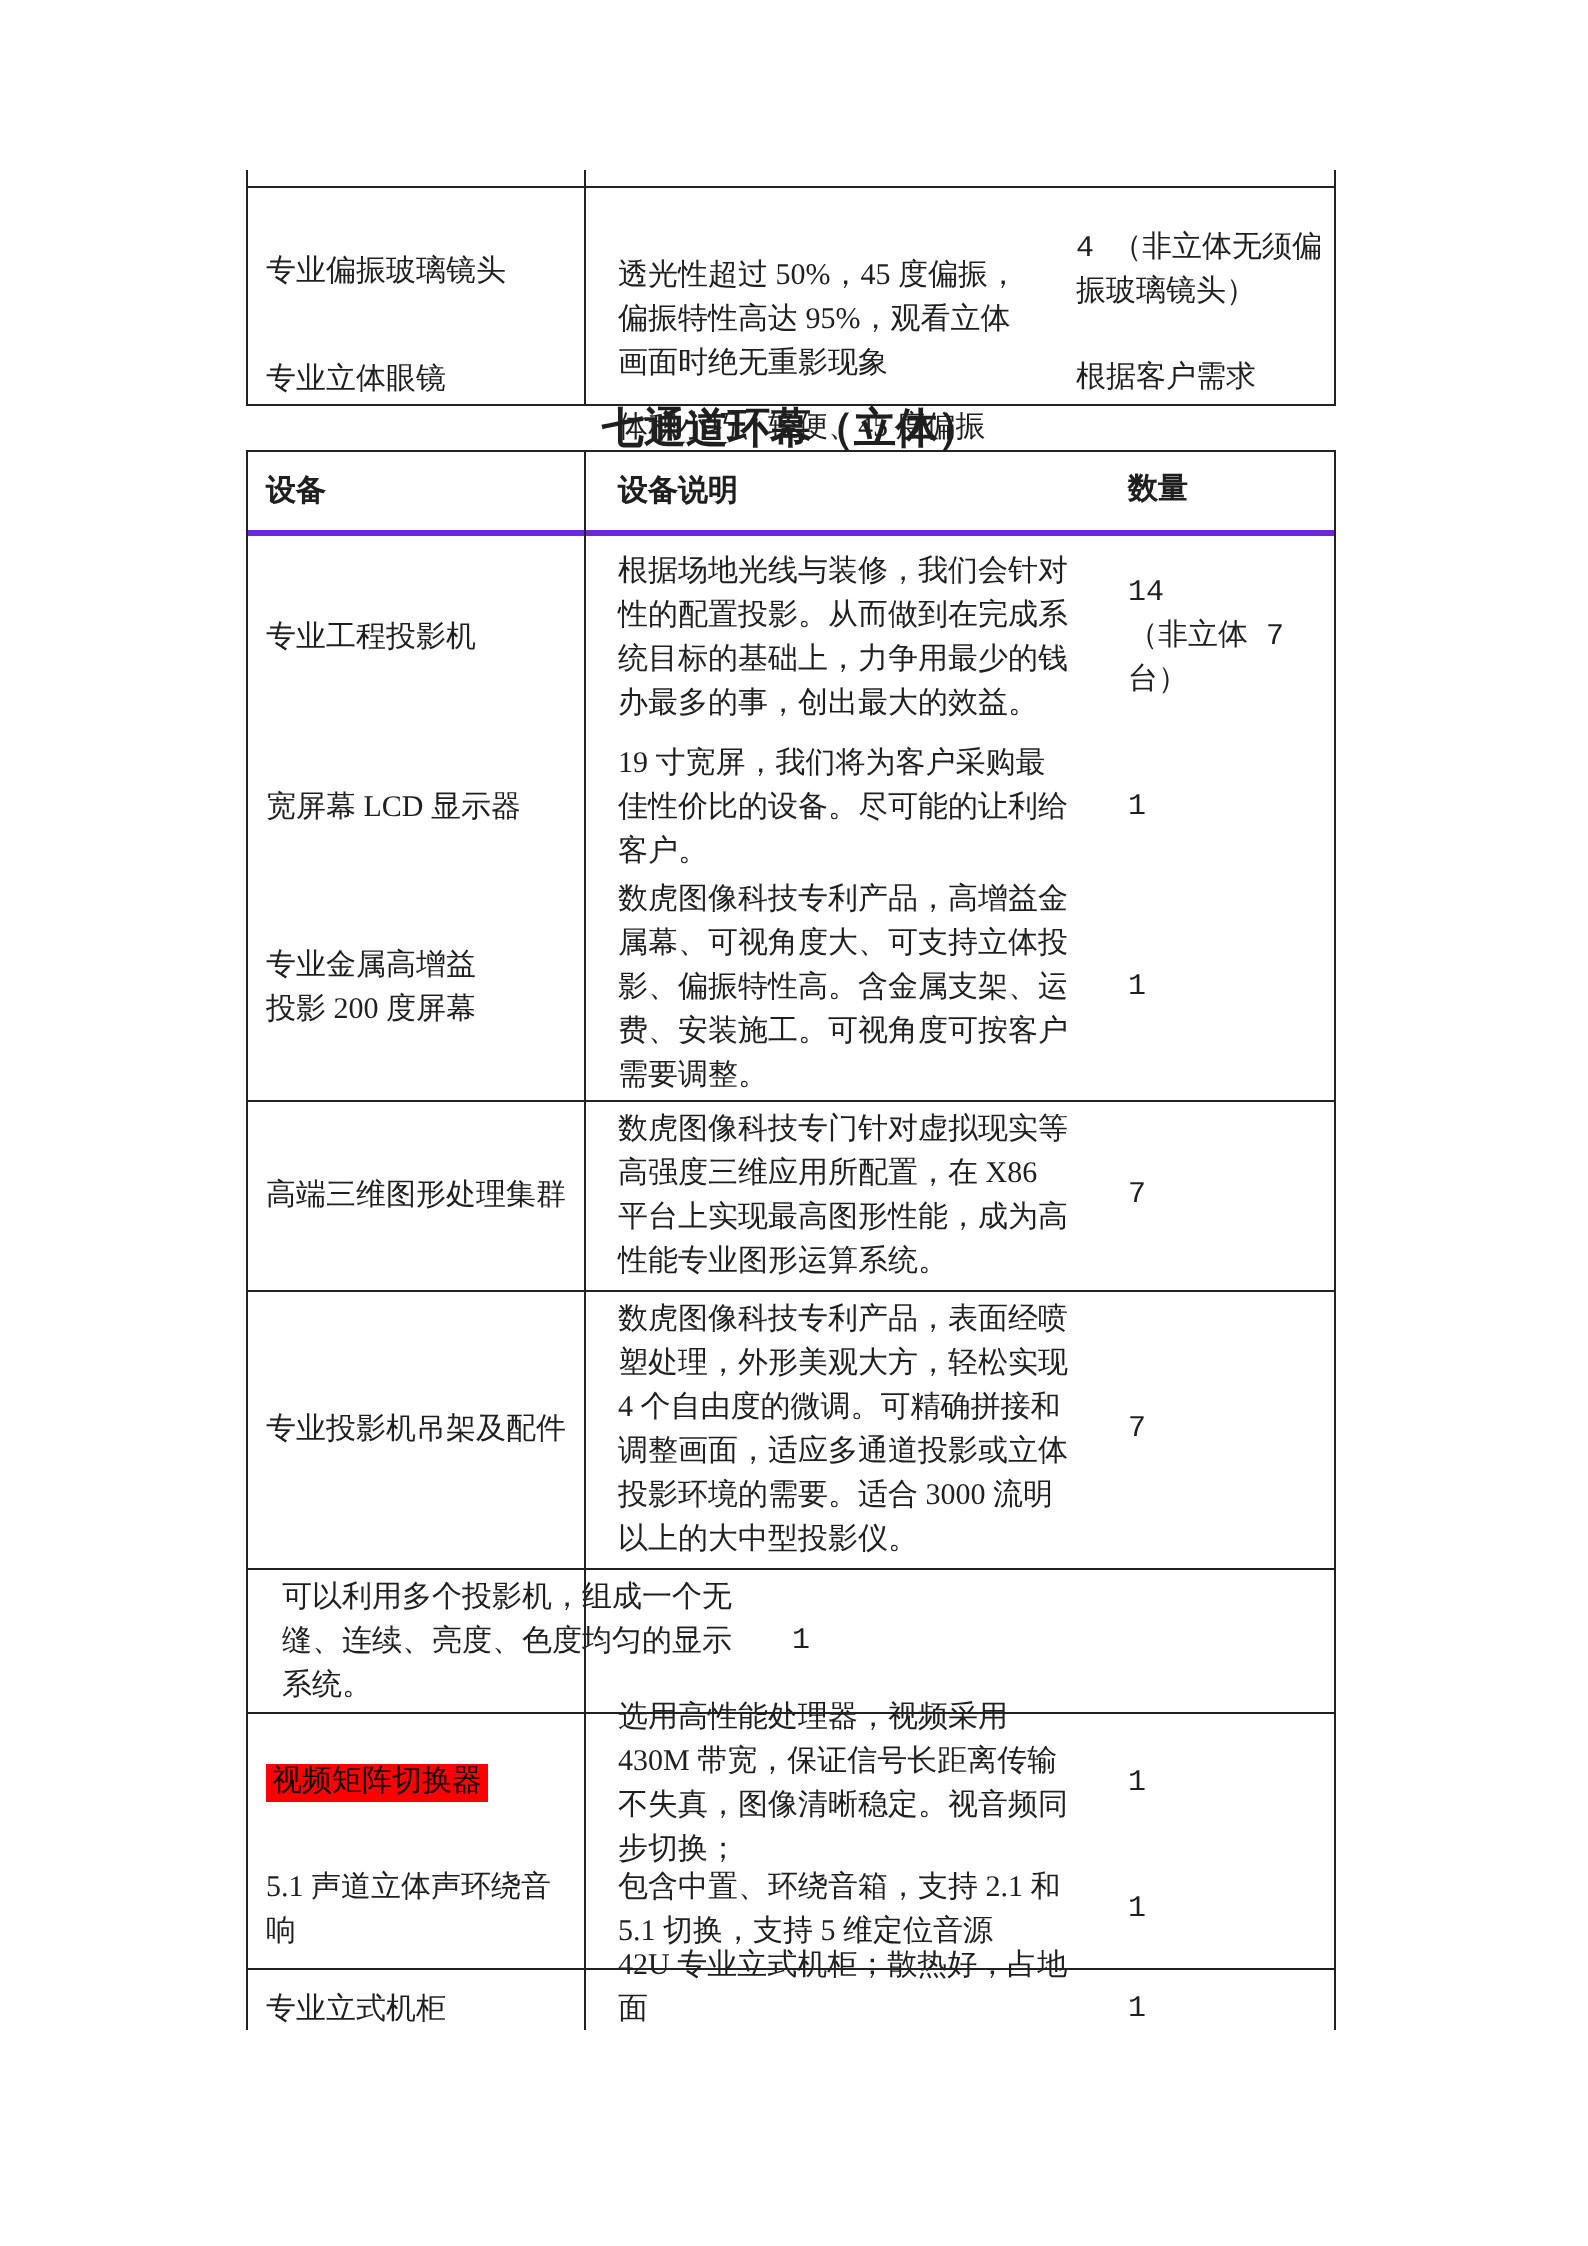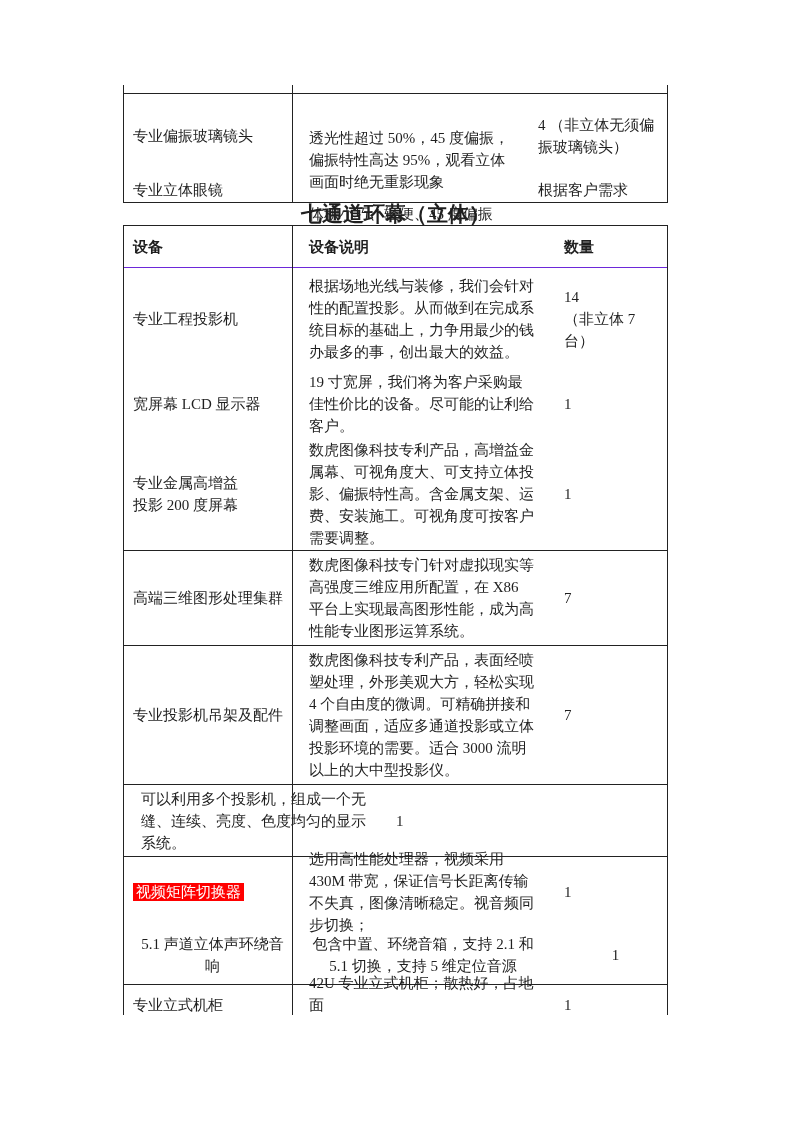--- a/index.html
+++ b/index.html
@@ -22,41 +22,41 @@
     border-right:1px solid #222;
   }
   .tbl1{top:85px;height:118px;border-bottom:1px solid #222;}
   .tbl2{top:225px;height:790px;border-top:1px solid #222;}
   .vdiv{position:absolute;left:168px;top:0;bottom:0;width:1px;background:#222;}
   .stub{height:9px;border-bottom:1px solid #222;box-sizing:border-box;}
   .row{display:flex;align-items:center;box-sizing:border-box;}
   .row.btop{border-top:1px solid #222;}
   .c1{width:168px;padding-left:9px;box-sizing:border-box;white-space:pre-line;}
   .c2{width:267px;padding:0 22px 0 17px;box-sizing:border-box;}
-  .c3{flex:1;padding-left:5px;box-sizing:border-box;white-space:pre-line;}
+  .c3{flex:1;padding-left:5px;box-sizing:border-box;white-space:pre-line;font-family:Liberation Mono, monospace;}
   .tbl1 .c2{width:246px;padding:0 18px 0 17px;margin-top:48px;}
   .tbl1 .c3{padding-left:0;}
-  .hdr{height:42px;border-bottom:1px solid #6d28d9;font-weight:bold;}
+  .hdr{height:42px;border-bottom:3px solid #6d28d9;font-weight:bold;}
   .rA{height:84px;}
   .rB{height:24px;justify-content:center;}
   .r0{height:101px;}
   .r1{height:69px;}
   .r2{height:112px;}
   .r3{height:95px;}
   .r4{height:139px;}
   .r5{height:72px;}
   .r6{height:70px;}
-  .r7{height:58px;text-align:center;}
+  .r7{height:58px;}
   .r8{height:32px;align-items:flex-end;}
   .r8 .c1,.r8 .c2,.r8 .c3{padding-top:5px;}
   .section-title{
     position:absolute;top:204px;left:123px;width:545px;
     text-align:center;font-weight:bold;font-size:21px;line-height:20px;
   }
-  .hl{background:#ff0000;color:#ffffff;padding:1px 3px;}
+  .hl{background:#ff0000;color:#000000;padding:1px 3px;font-family:Liberation Mono, monospace;}
 </style>
 </head>
 <body>
 
 <div class="page">
 
   <div class="tbl tbl1">
     <div class="vdiv"></div>
     <div class="stub"></div>
     <div class="row rA">

